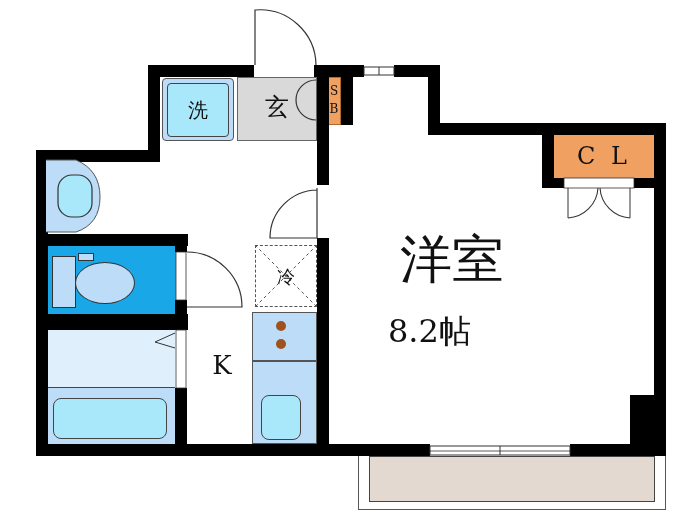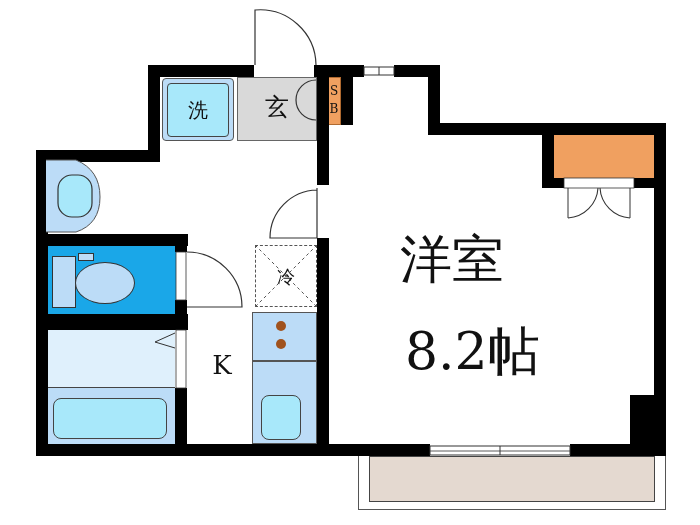--- a/index.html
+++ b/index.html
@@ -41,26 +41,27 @@
   <div class="a" style="left:276px;top:339px;width:10px;height:10px;border-radius:50%;background:#a0521d;"></div>
   <div class="a" style="left:252px;top:361px;width:65px;height:83px;background:#bcdcf7;border:1px solid #555;"></div>
   <div class="a" style="left:261px;top:395px;width:40px;height:45px;background:#a8e8fa;border:1.5px solid #444;border-radius:8px;"></div>
 
   <div class="lbl" style="left:200px;top:345px;width:44px;height:40px;font-size:26px;">K</div>
 
   <div class="a" style="left:255px;top:245px;width:62px;height:62px;border:1.5px dashed #555;"></div>
   <div class="lbl" style="left:270px;top:262px;width:32px;height:30px;font-size:18px;">冷</div>
 
   <div class="a" style="left:554px;top:133px;width:100px;height:45px;background:#f0a060;"></div>
+  <div class="lbl" style="left:554px;top:133px;width:100px;height:45px;font-size:24px;letter-spacing:4px;">C L</div>
 
   <div class="a" style="left:358px;top:450px;width:308px;height:60px;border:1.5px solid #555;background:#fff;"></div>
   <div class="a" style="left:369px;top:456px;width:286px;height:46px;background:#e4d9d0;border:1.5px solid #444;"></div>
 
   <div class="lbl" style="left:400px;top:228px;width:160px;height:64px;font-size:52px;justify-content:flex-start;">洋室</div>
-  <div class="lbl" style="left:405px;top:300px;width:200px;height:64px;font-size:52px;justify-content:flex-start;margin-top:20px;">8.2帖</div>
+  <div class="lbl" style="left:388px;top:300px;width:200px;height:64px;font-size:32px;justify-content:flex-start;">8.2帖</div>
 
   <div class="a wall" style="left:148px;top:65px;width:106px;height:12px;"></div>
   <div class="a wall" style="left:314px;top:65px;width:50px;height:12px;"></div>
   <div class="a wall" style="left:394px;top:65px;width:46px;height:12px;"></div>
   <div class="a wall" style="left:428px;top:65px;width:12px;height:70px;"></div>
   <div class="a wall" style="left:428px;top:123px;width:238px;height:12px;"></div>
   <div class="a wall" style="left:654px;top:123px;width:12px;height:326px;"></div>
   <div class="a wall" style="left:542px;top:123px;width:12px;height:65px;"></div>
   <div class="a wall" style="left:542px;top:178px;width:22px;height:10px;"></div>
   <div class="a wall" style="left:634px;top:178px;width:20px;height:10px;"></div>

